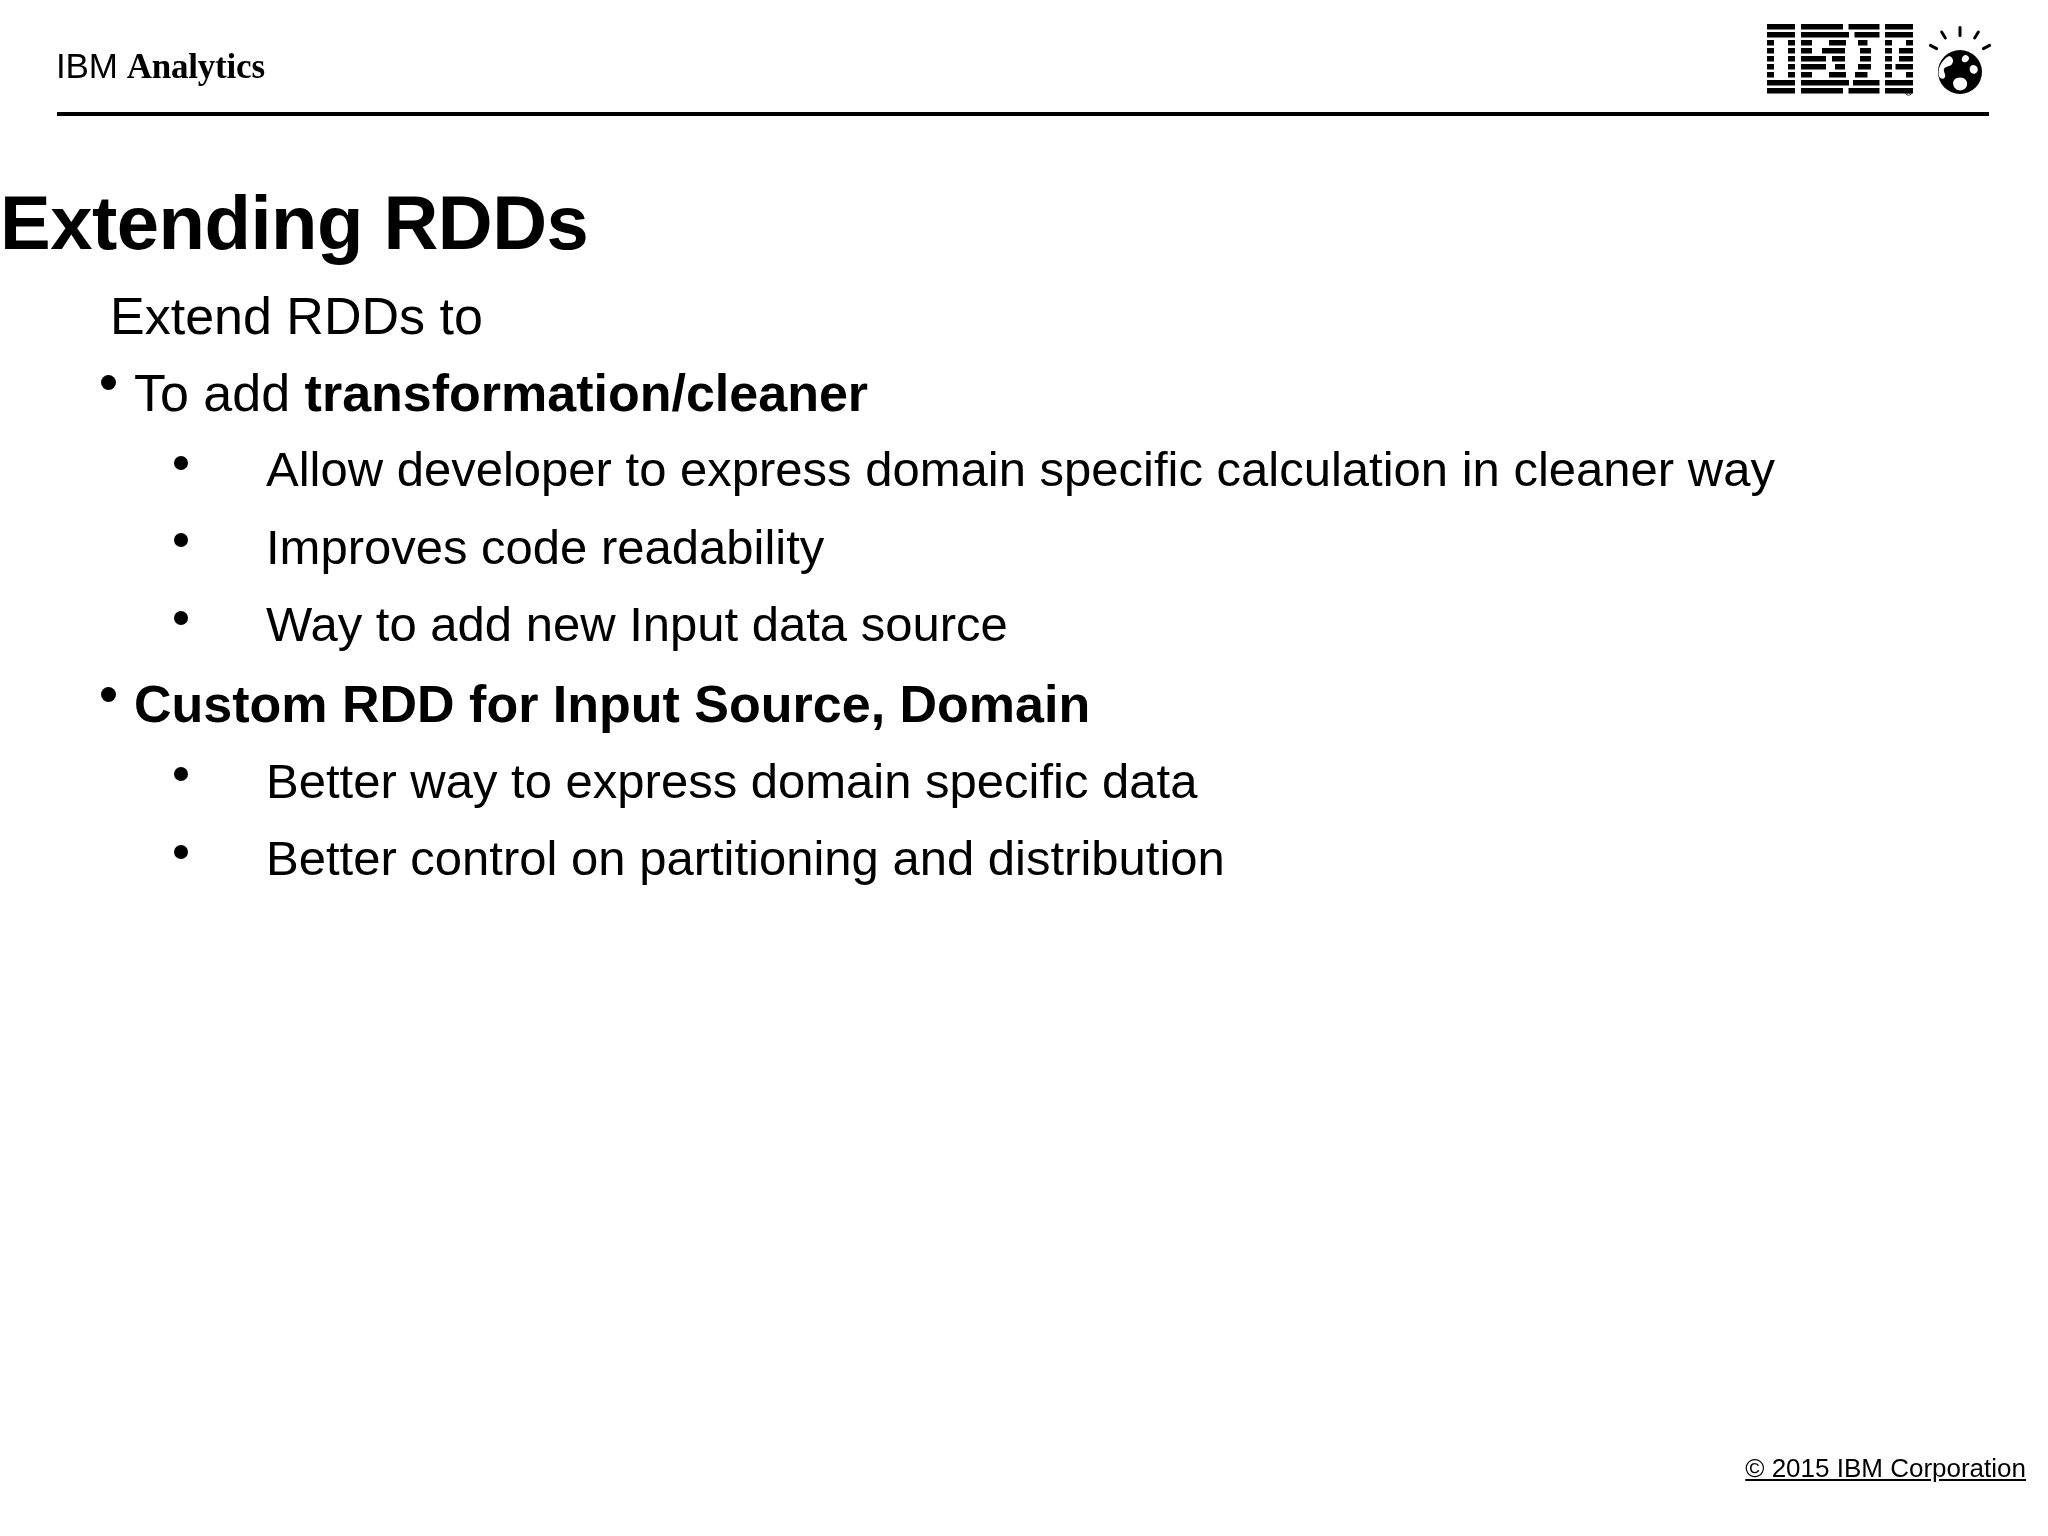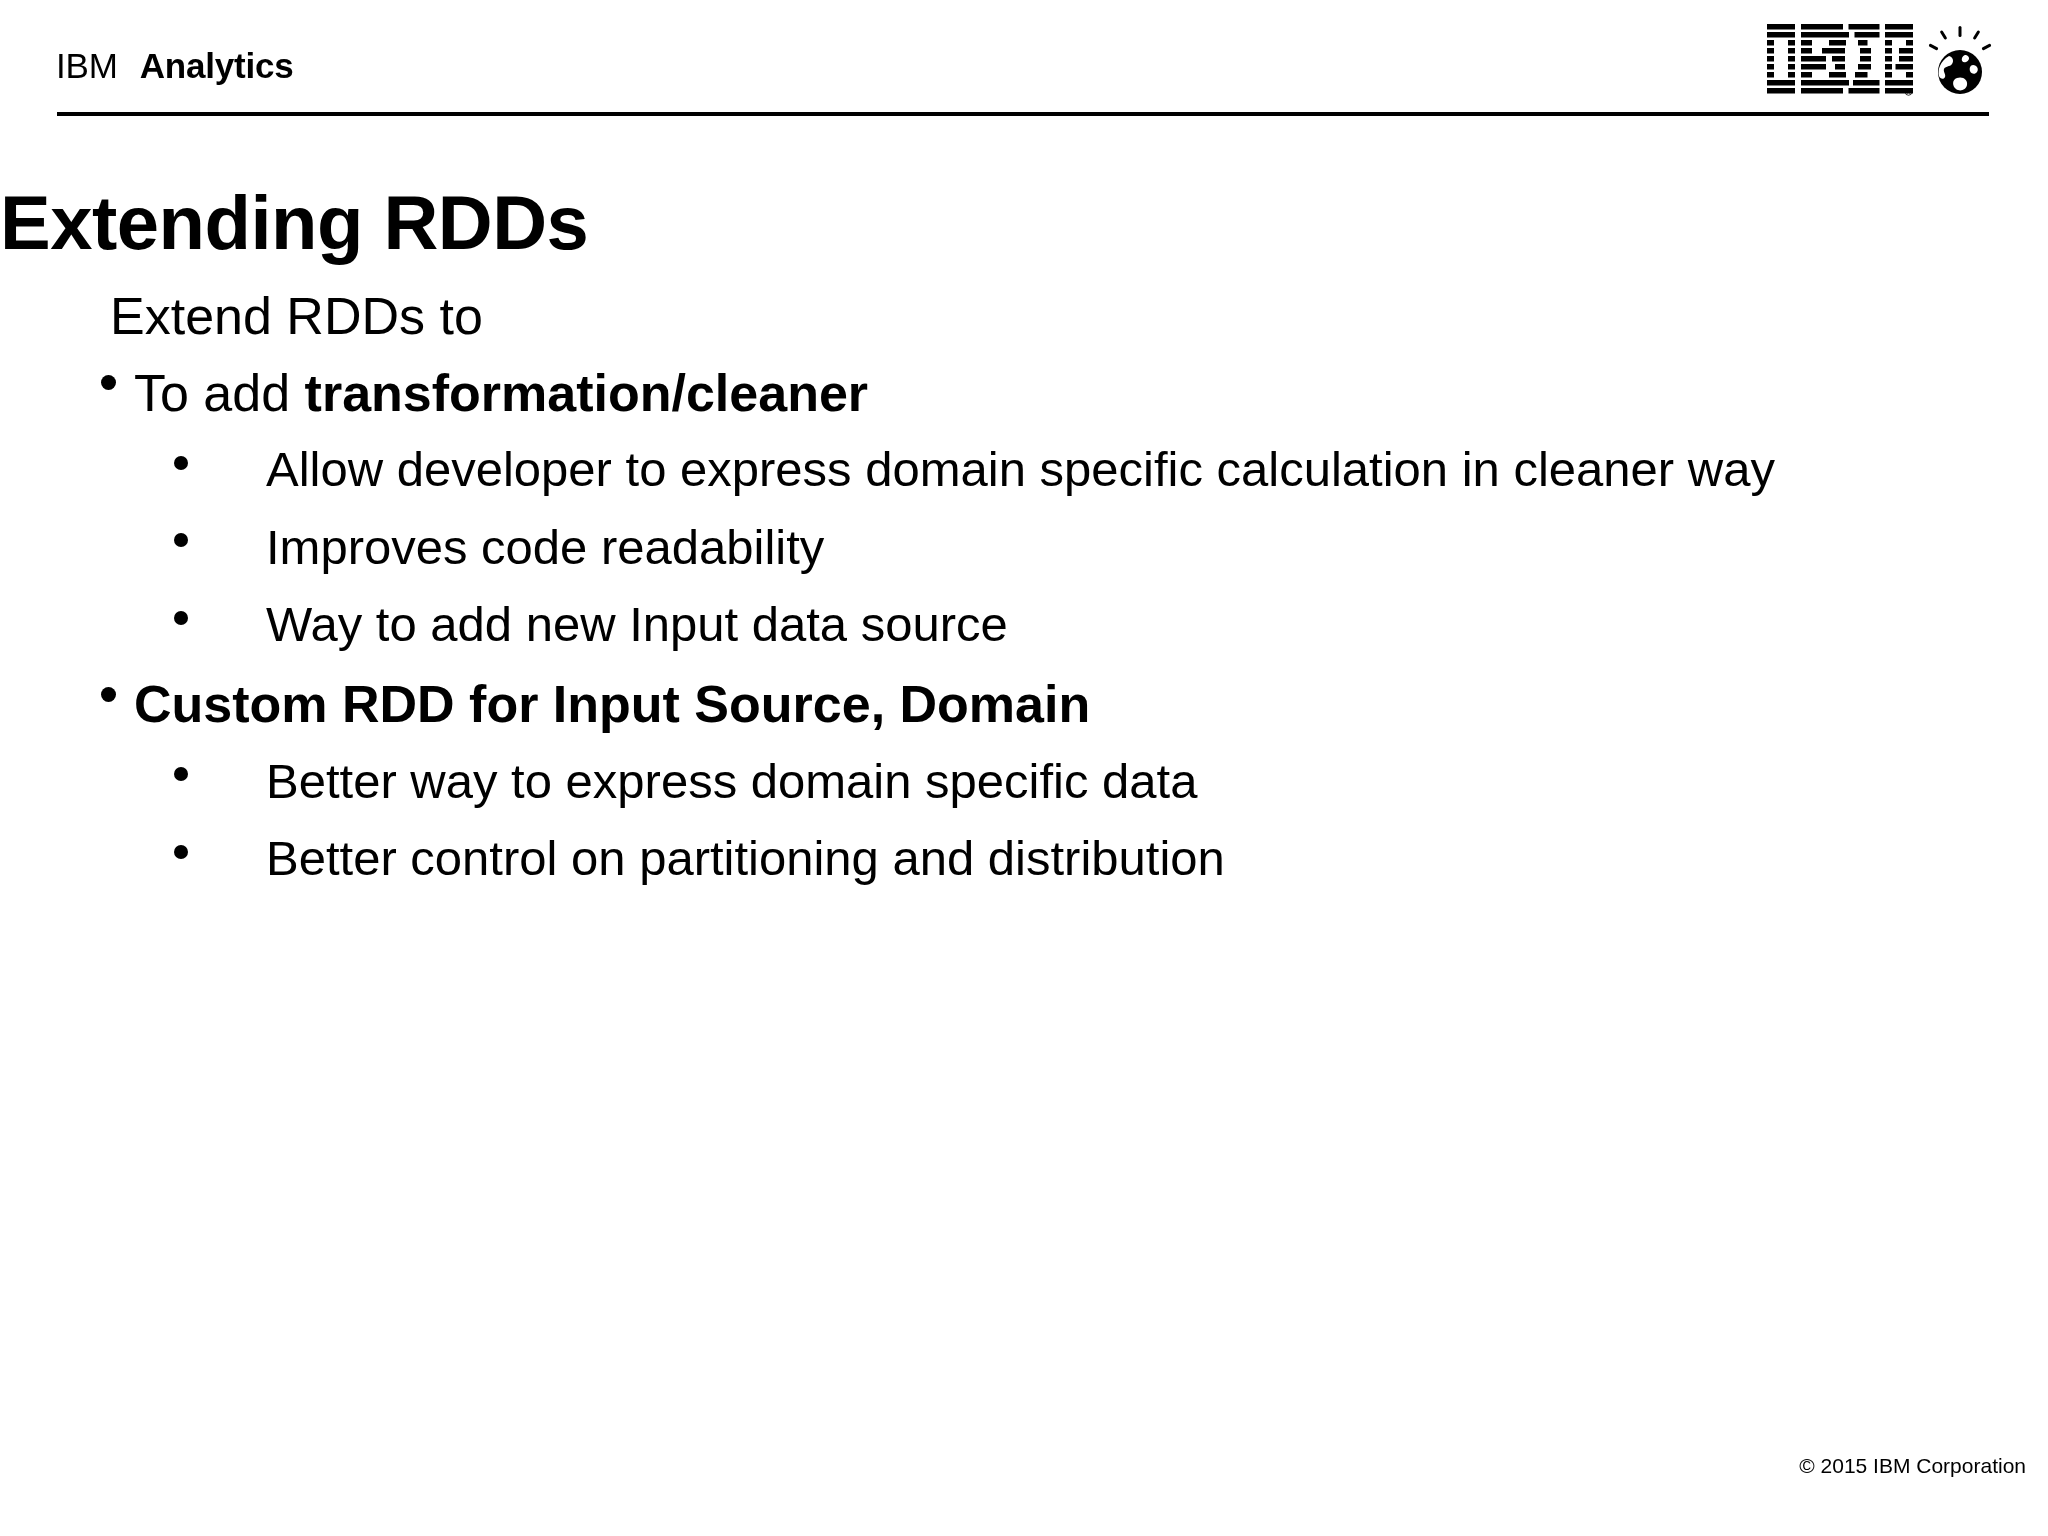--- a/index.html
+++ b/index.html
@@ -30,21 +30,22 @@
     font-size: 35px;
     line-height: 1;
     letter-spacing: -0.2px;
     white-space: nowrap;
   }
   .brand .brand-ibm {
     font-weight: 400;
   }
   .brand .brand-sub {
     font-weight: 700;
-    margin-left: 22px;
+    margin-left: 9px;
+    font-family: Liberation Serif, serif;
   }
 
   .header-rule {
     position: absolute;
     left: 57px;
     top: 112px;
     width: 1932px;
     height: 4px;
     background: #000000;
   }
@@ -130,24 +131,25 @@
 
   .b { font-weight: 700; }
 
   .lvl2-wrap { max-width: 1530px; }
 
   
   .footer-copy {
     position: absolute;
     right: 22px;
     top: 1455px;
-    font-size: 21px;
+    font-size: 26px;
     font-weight: 400;
     line-height: 1;
     white-space: nowrap;
+    text-decoration: underline;
   }
 </style>
 </head>
 <body>
 
 <div id="slide">
 
   <div class="brand">
     <span class="brand-ibm">IBM</span><span class="brand-sub">Analytics</span>
   </div>

